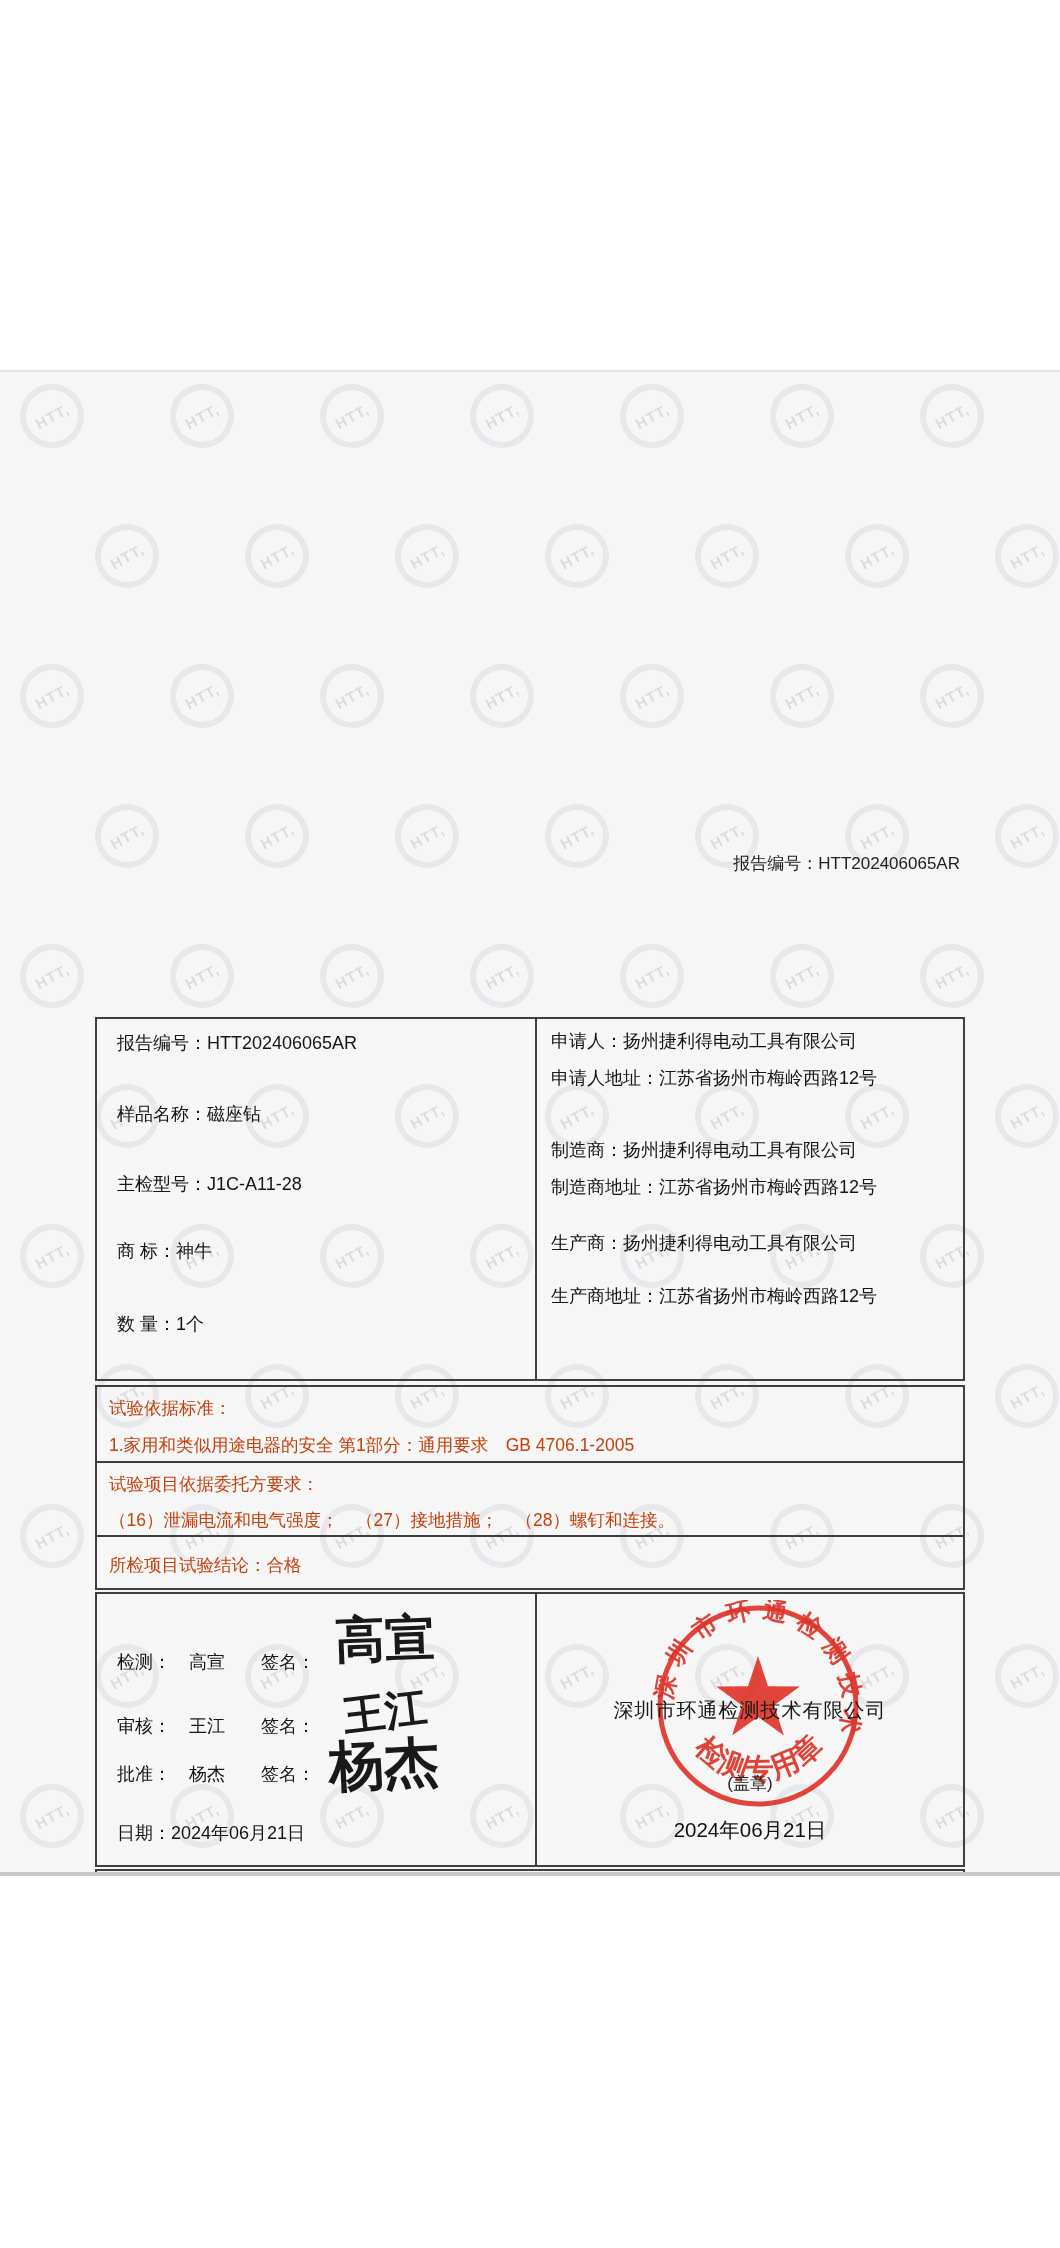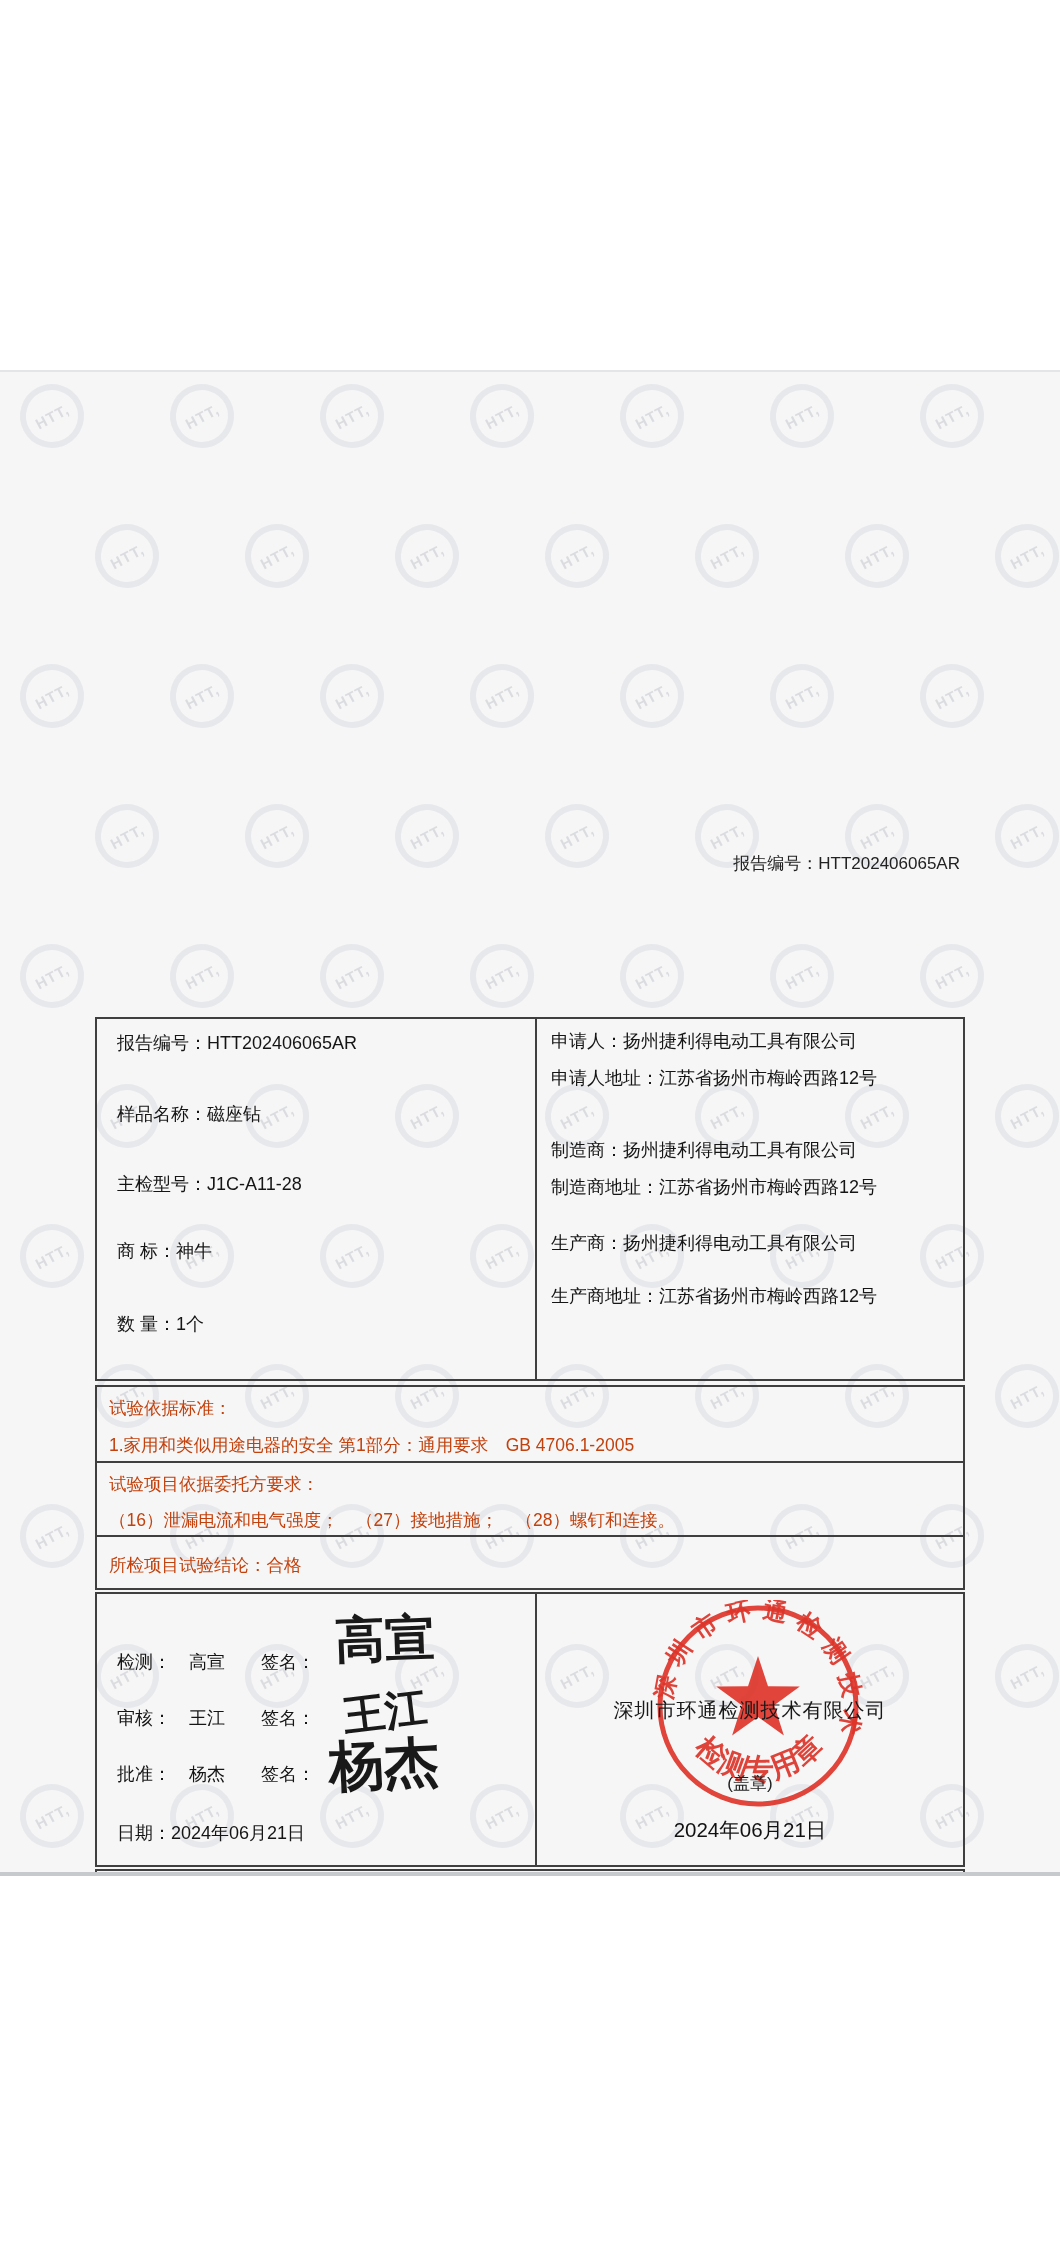--- a/index.html
+++ b/index.html
@@ -341,21 +341,21 @@
       <div class="hline" style="top:148px"></div>
       <div class="brow">
         <div class="ln" style="top:166px"><span>所检项目试验结论：</span><span>合格</span></div>
       </div>
     </div>
 
     <div class="box sig-table">
       <div class="vline"></div>
 
       <div class="srow" style="left:20px;top:56px"><span>检测：</span>　<span>高宣</span>　　<span>签名：</span></div>
-      <div class="srow" style="left:20px;top:112px"><span>审核：</span>　<span>王江</span>　　<span>签名：</span></div>
+      <div class="srow" style="left:20px;top:120px"><span>审核：</span>　<span>王江</span>　　<span>签名：</span></div>
       <div class="srow" style="left:20px;top:168px"><span>批准：</span>　<span>杨杰</span>　　<span>签名：</span></div>
       <div class="srow" style="left:20px;top:227px"><span>日期：</span><span>2024年06月21日</span></div>
 
       <span class="autograph" style="left:238px;top:12px;font-size:50px;transform:rotate(-2deg)">高宣</span>
       <span class="autograph" style="left:246px;top:90px;font-size:42px;transform:rotate(-7deg)">王江</span>
       <span class="autograph" style="left:232px;top:134px;font-size:55px;transform:rotate(-3deg)">杨杰</span>
 
       <div class="stampcell">
         <svg class="stamp-svg" width="212" height="212" viewBox="0 0 212 212">
           <defs>

